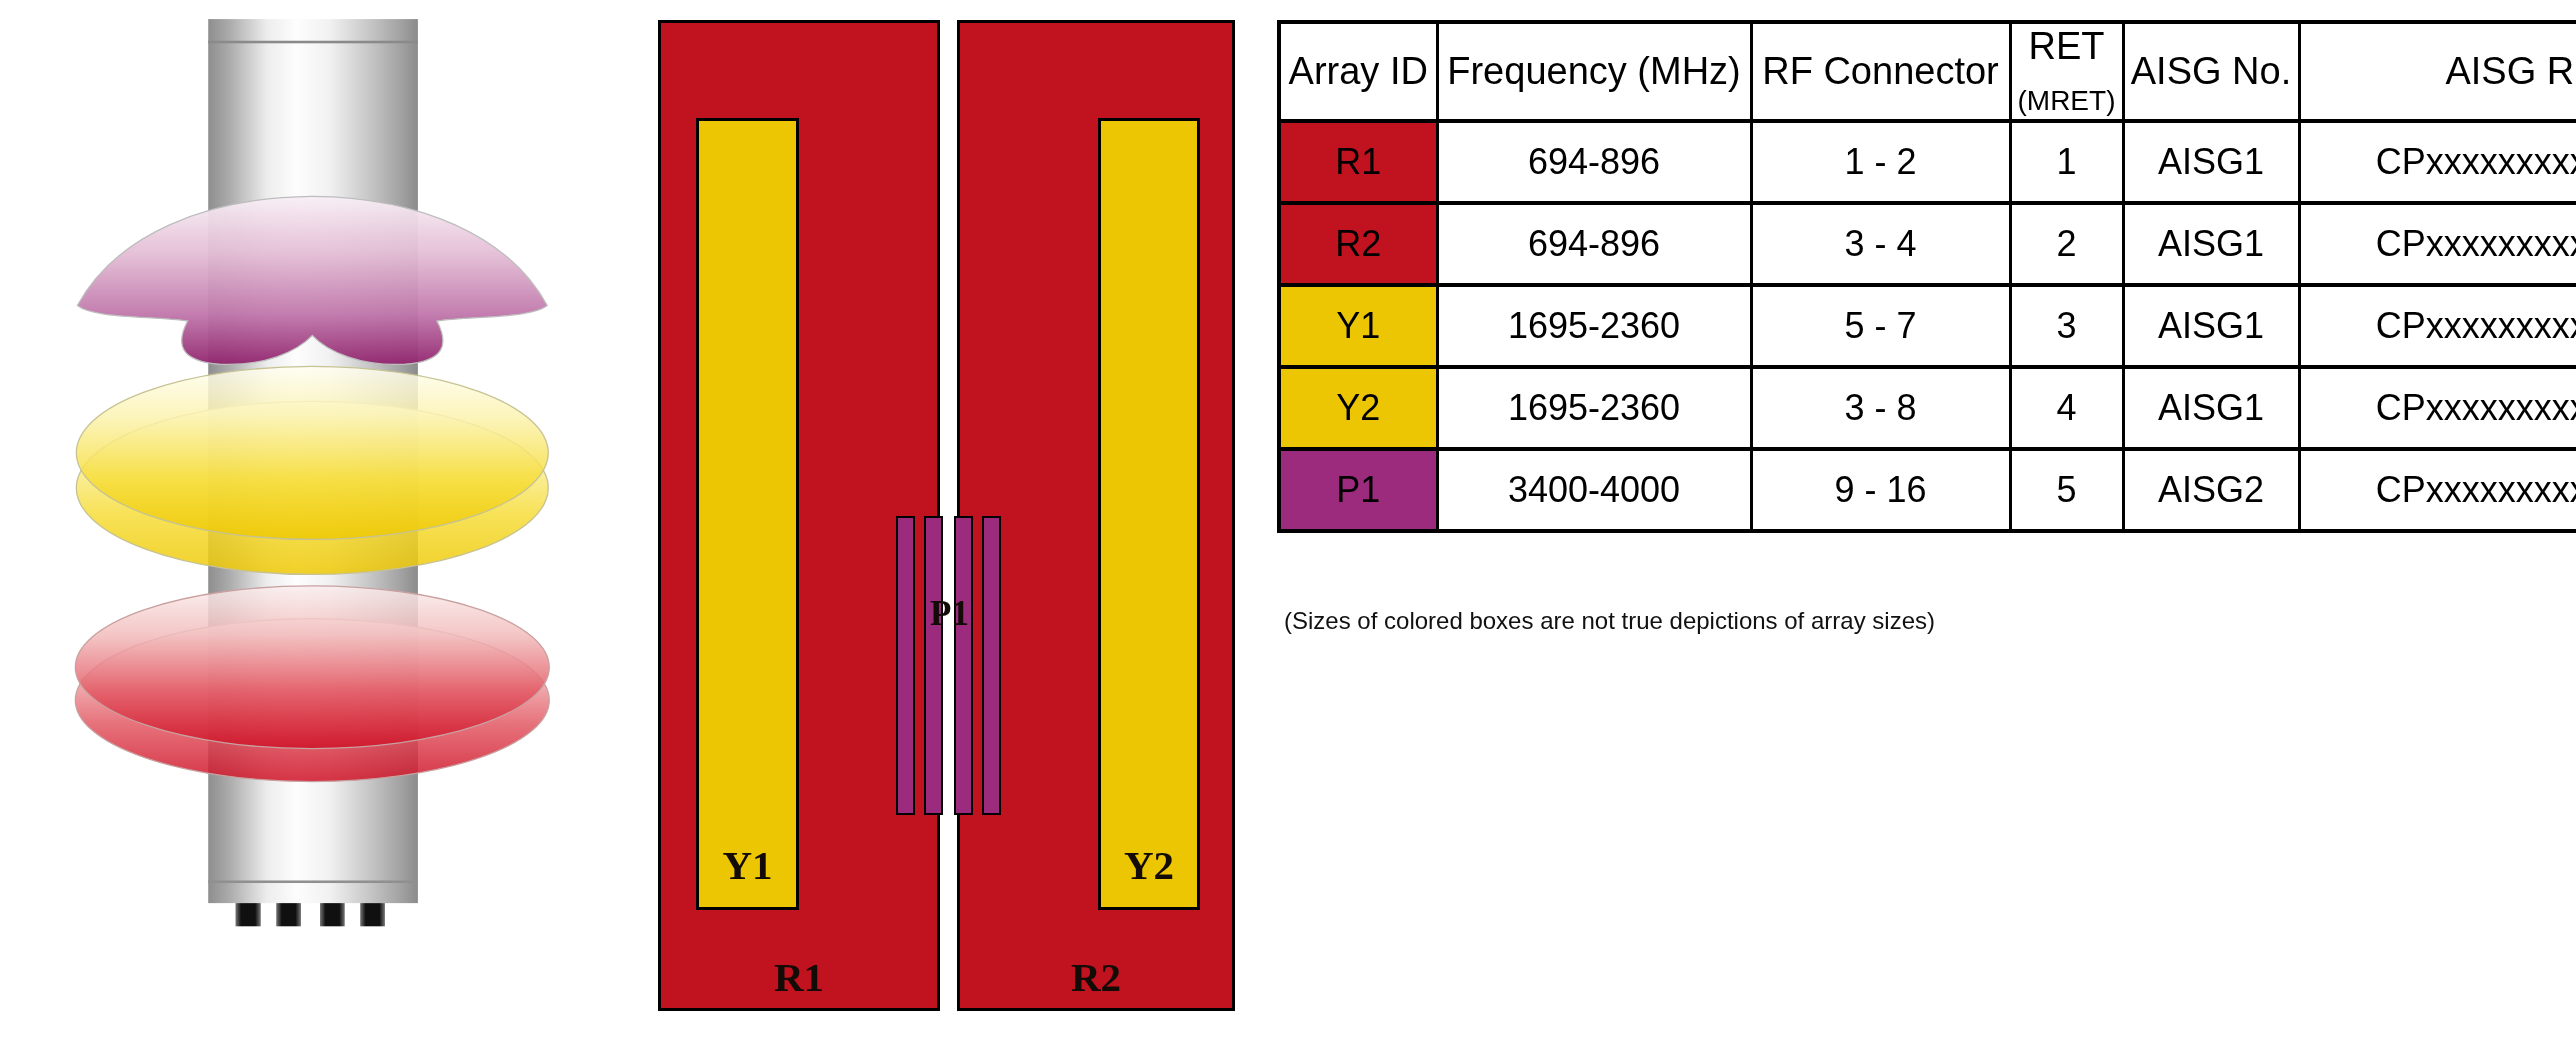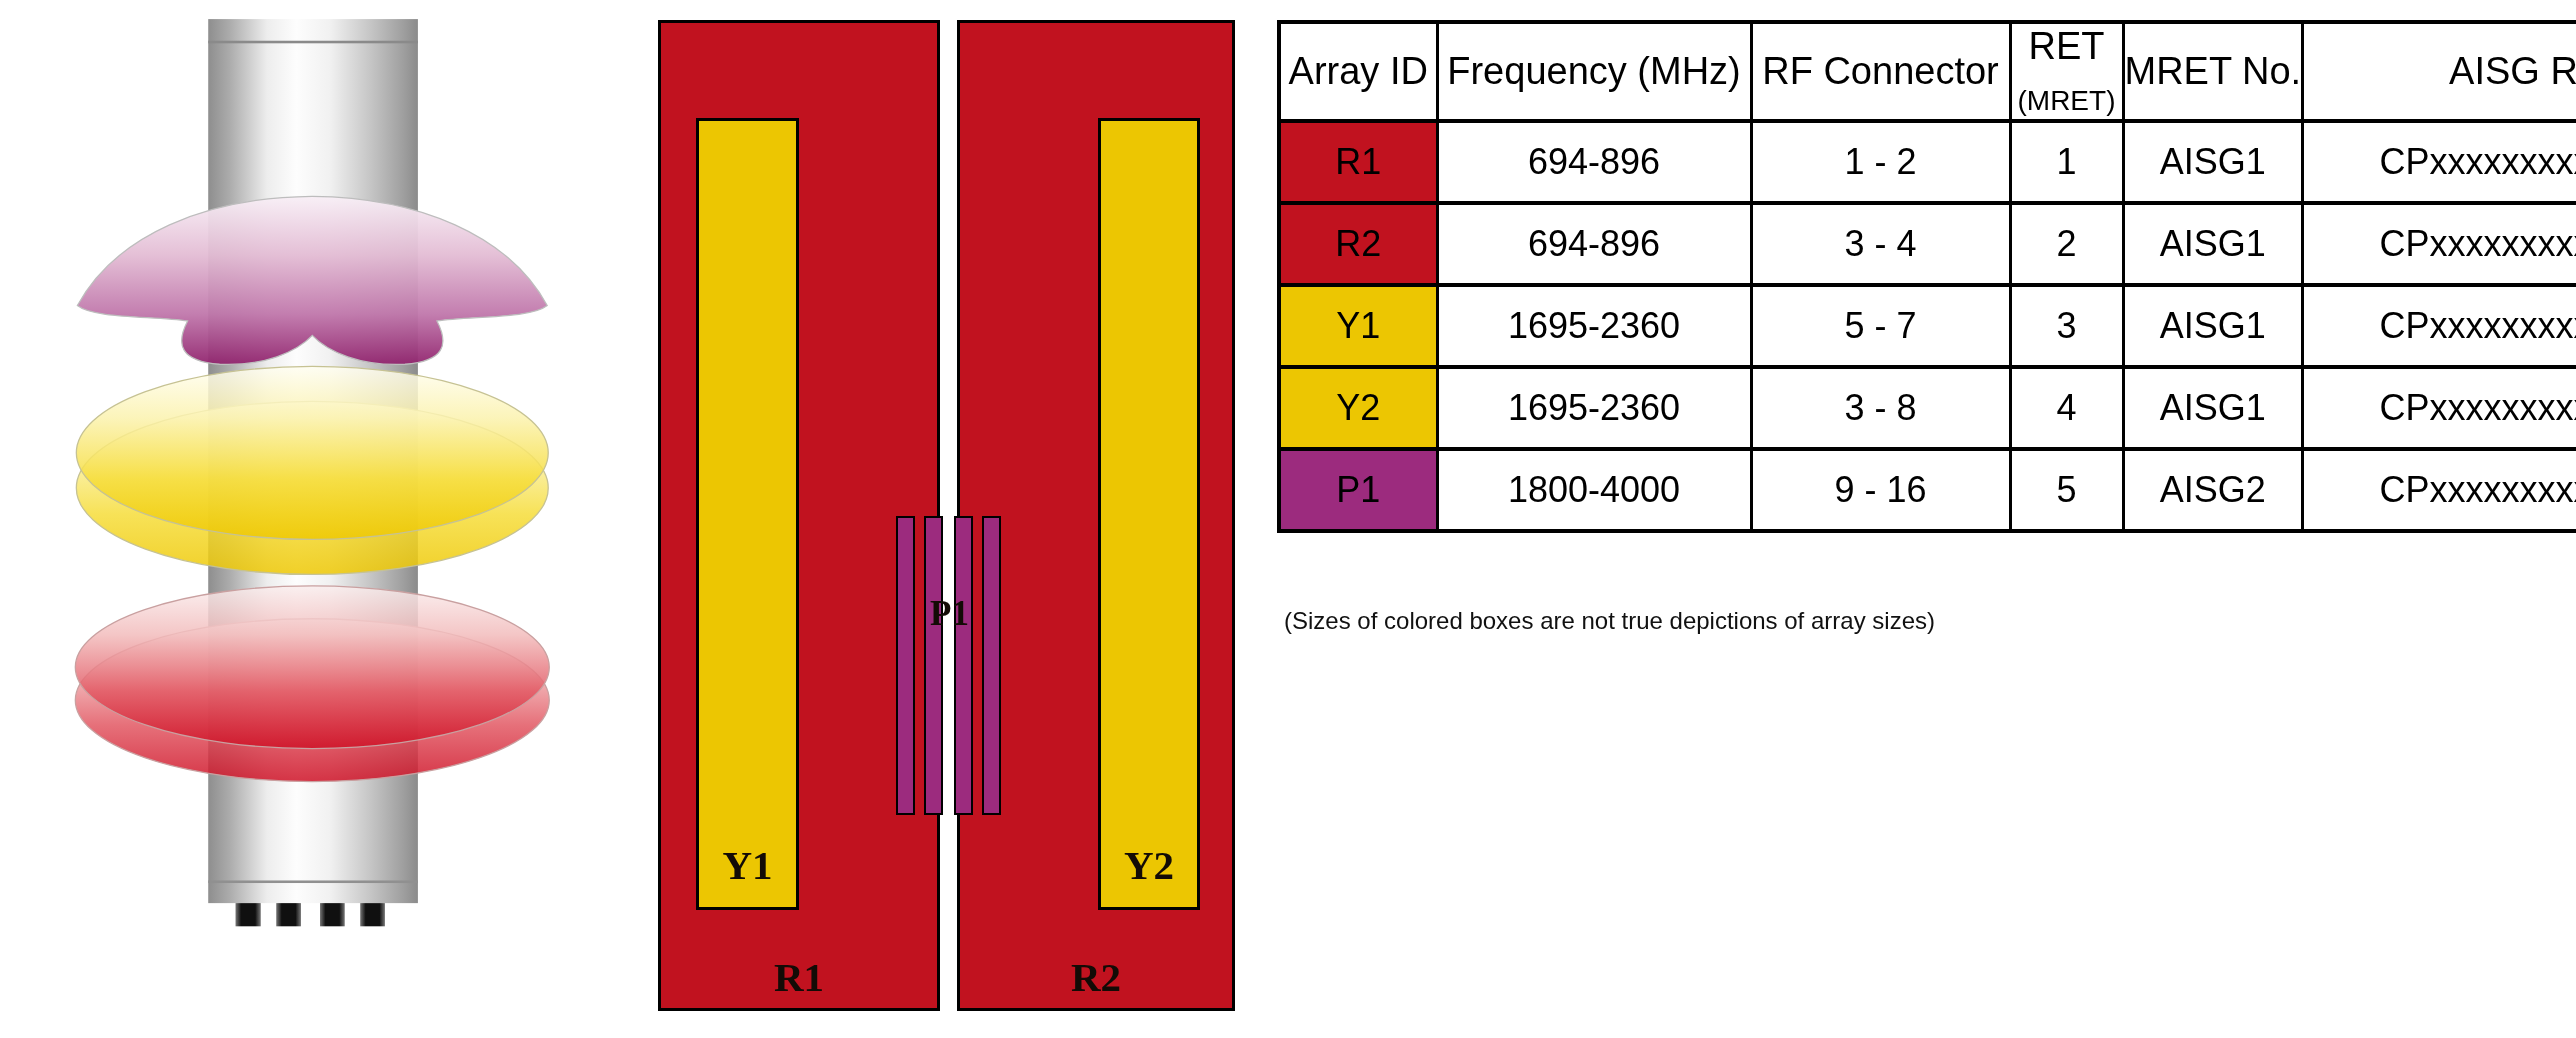--- a/index.html
+++ b/index.html
@@ -143,21 +143,21 @@
   </colgroup>
   <thead>
     <tr>
       <th>Array ID</th>
       <th>Frequency (MHz)</th>
       <th>RF Connector</th>
       <th>
         <div>RET</div>
         <div class="ret-sub">(MRET)</div>
       </th>
-      <th>MRET No.</th>
+      <th>AISG No.</th>
       <th>AISG RET UID</th>
     </tr>
   </thead>
   <tbody>
     <tr>
       <td style="background-color: rgb(193, 18, 31);">R1</td>
       <td>694-896</td>
       <td>1 - 2</td>
       <td>1</td>
       <td>AISG1</td>
@@ -182,21 +182,21 @@
     <tr>
       <td style="background-color: rgb(236, 198, 2);">Y2</td>
       <td>1695-2360</td>
       <td>3 - 8</td>
       <td>4</td>
       <td>AISG1</td>
       <td>CPxxxxxxxxxxxxxxMM.4</td>
     </tr>
     <tr>
       <td style="background-color: rgb(156, 43, 126);">P1</td>
-      <td>1800-4000</td>
+      <td>3400-4000</td>
       <td>9 - 16</td>
       <td>5</td>
       <td>AISG2</td>
       <td>CPxxxxxxxxxxxxxxMM.1</td>
     </tr>
   </tbody>
 </table>
 
 <div class="note">(Sizes of colored boxes are not true depictions of array sizes)</div>
 

